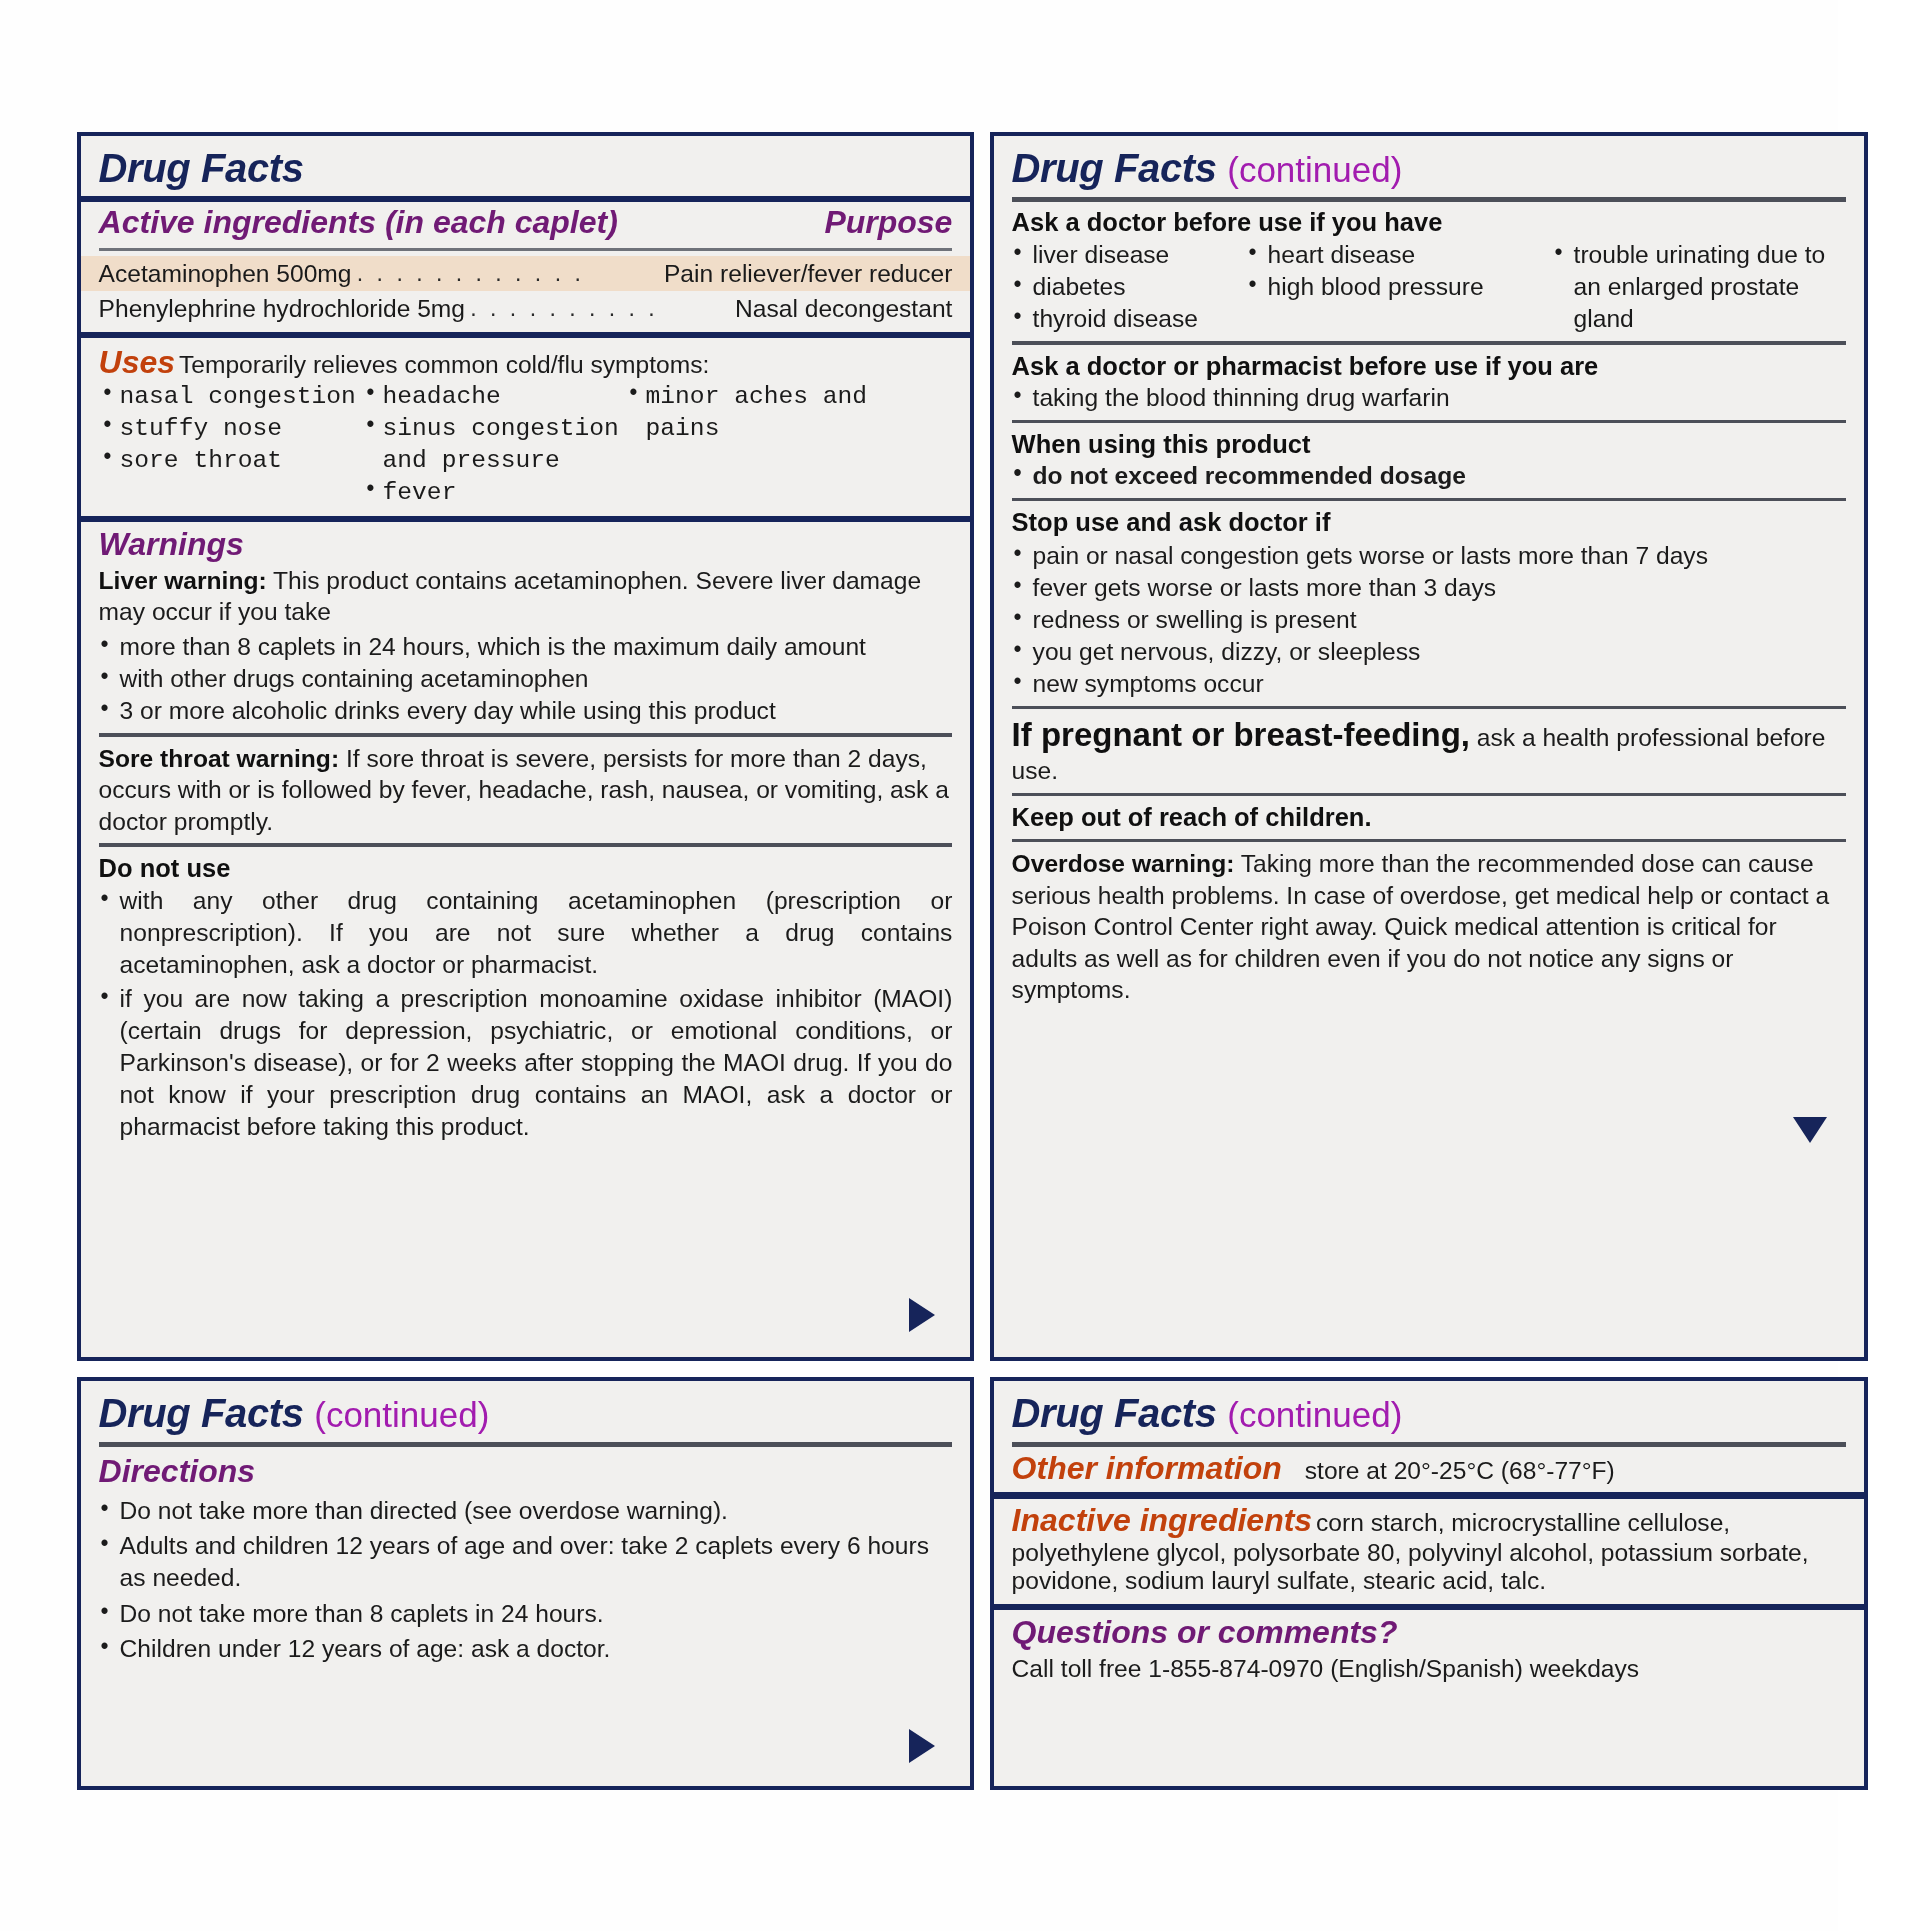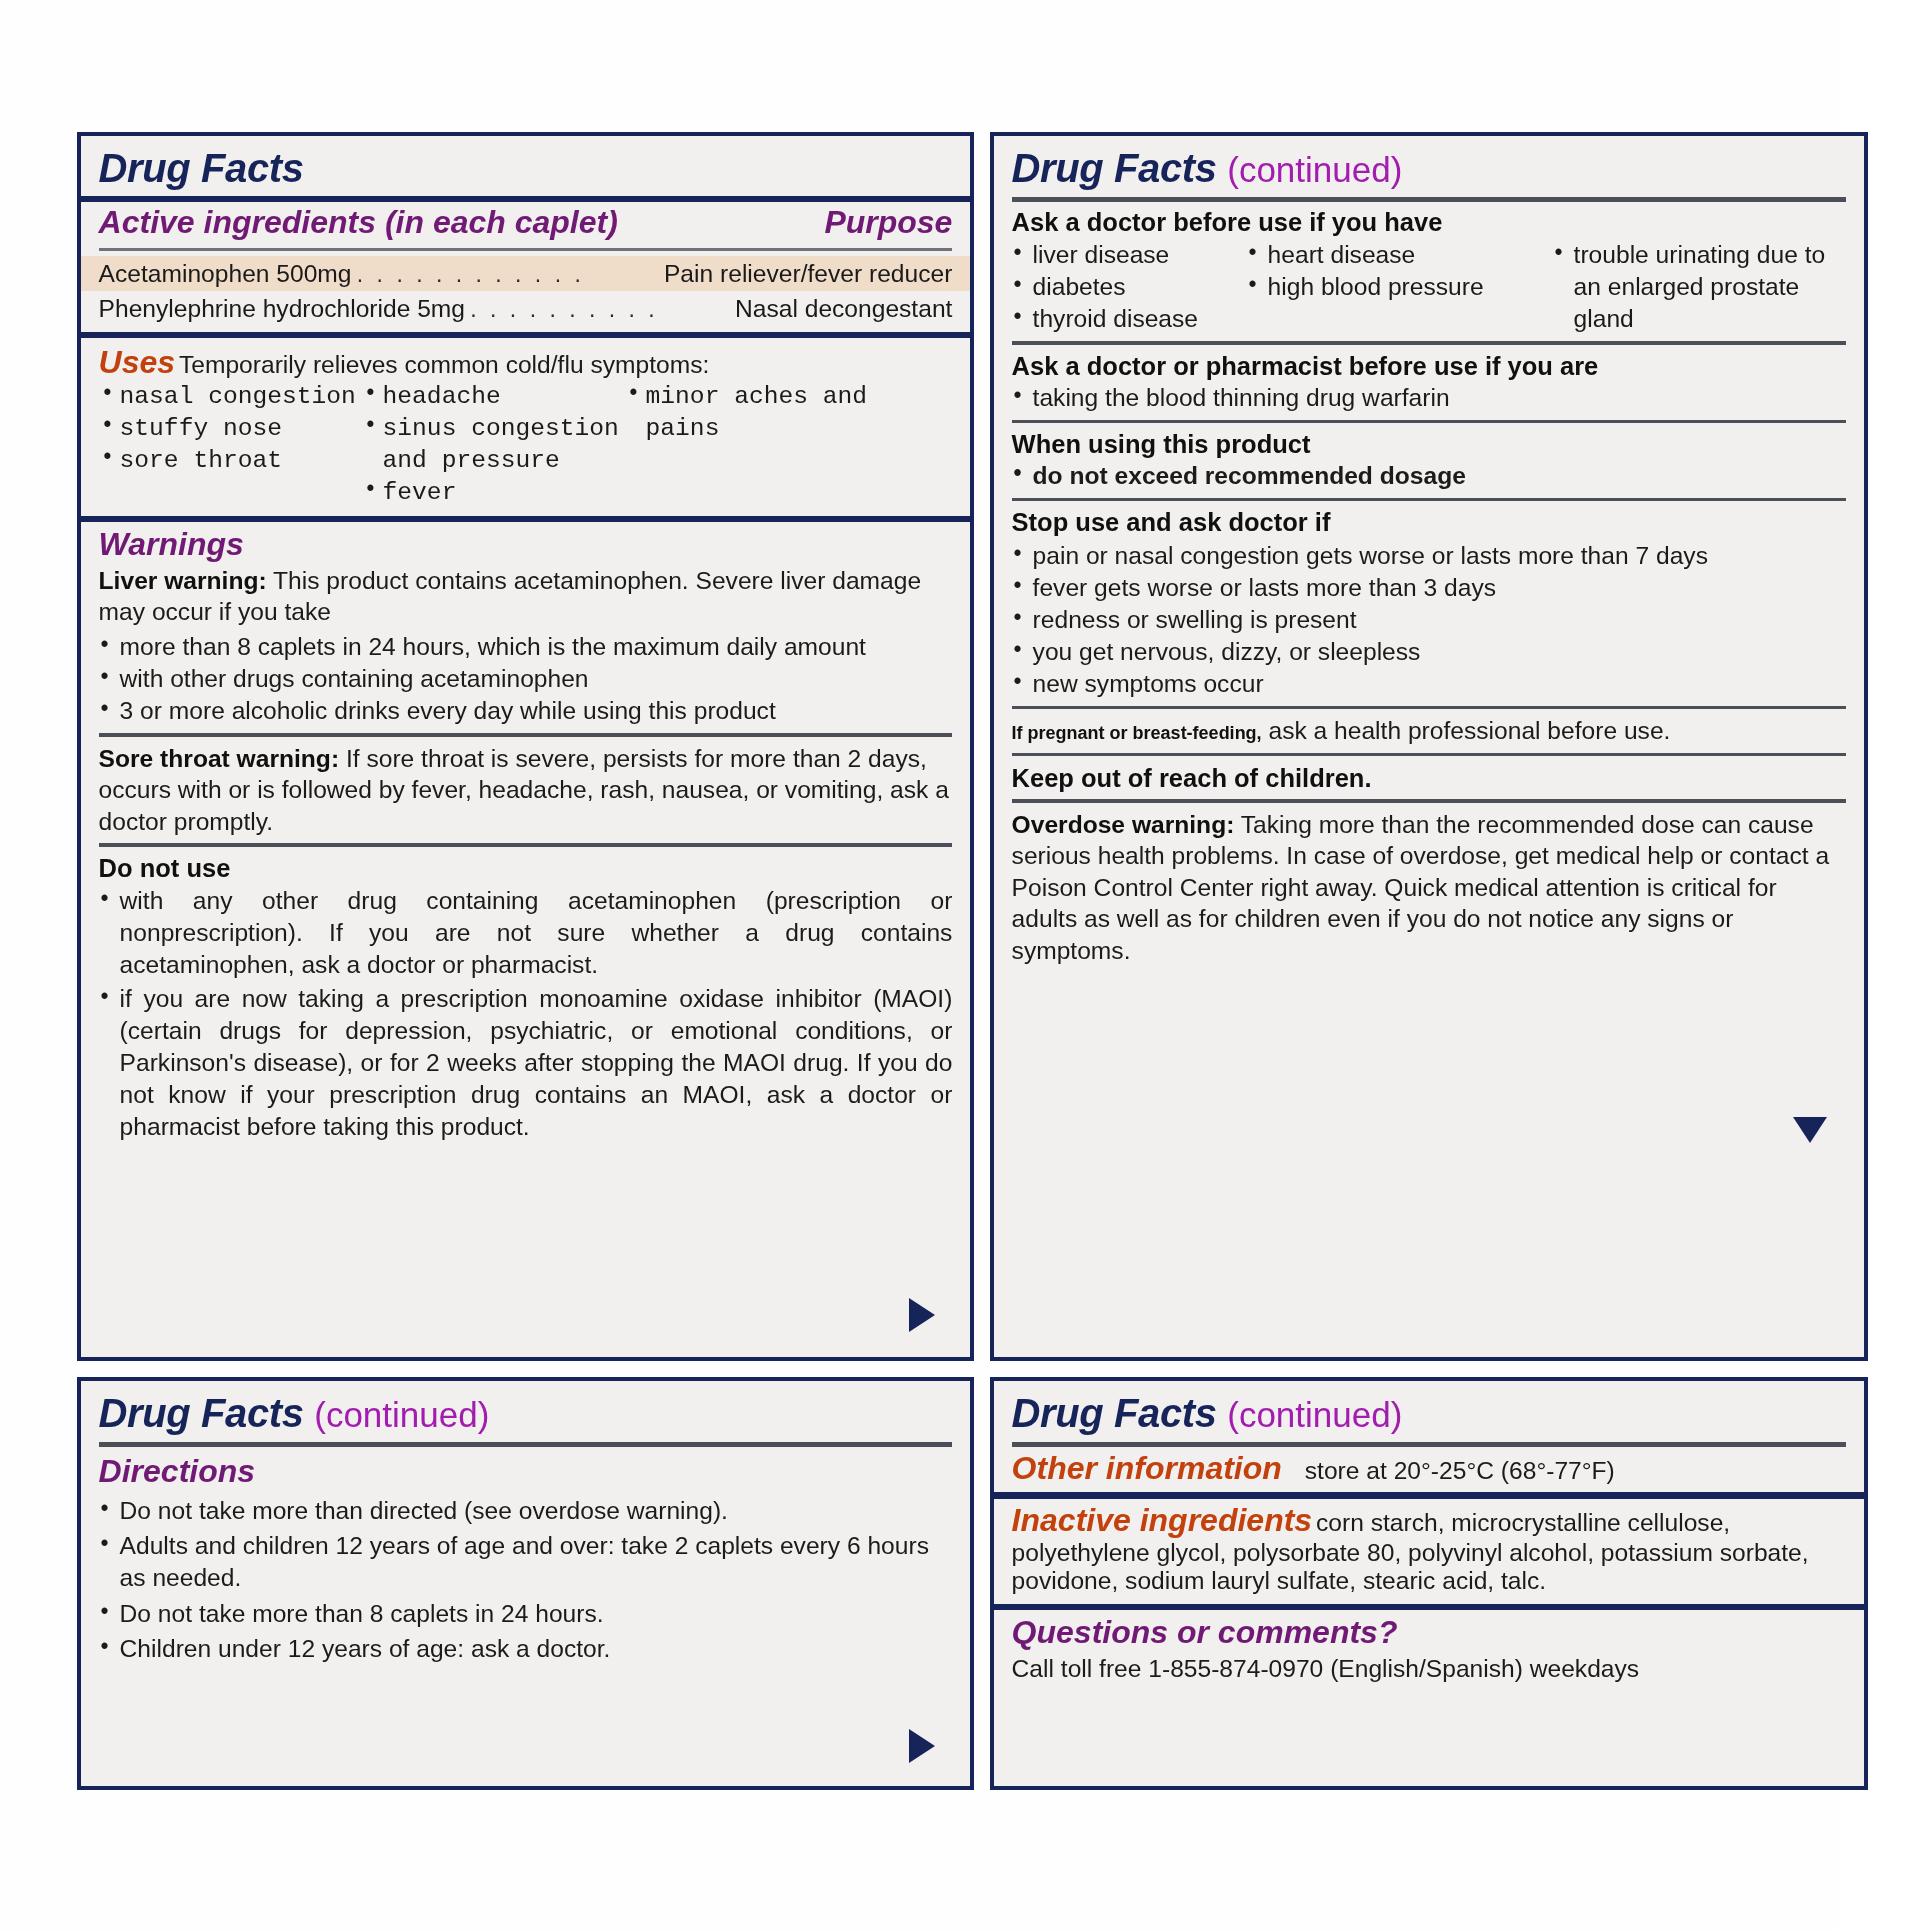--- a/index.html
+++ b/index.html
@@ -137,21 +137,21 @@
     left: 1.8px;
     top: -0.9px;
     font-size: 23px;
   }
   ul.bl.just > li { text-align: justify; }
 
   
   .ai-row {
     display: flex;
     justify-content: space-between;
-    align-items: flex-end;
+    align-items: center;
     font-size: 24.6px;
     line-height: 1.3;
     padding: 1.8px 17.6px;
   }
   .ai-row.hl { background: #f0ddc9; }
   .ai-left { white-space: nowrap; }
   .ai-dots {
     flex: 1;
     margin: 0 5.3px;
     overflow: hidden;
@@ -365,21 +365,21 @@
           <li>redness or swelling is present</li>
           <li>you get nervous, dizzy, or sleepless</li>
           <li>new symptoms occur</li>
         </ul>
       </div>
 
       <div class="rule-mid"></div>
 
       <div class="pad">
         <div class="body">
-          <span class="bold-head" style="font-size:18px">If pregnant or breast-feeding,</span>
+          <span class="bold-head" style="font-size:33px">If pregnant or breast-feeding,</span>
           <span>ask a health professional before use.</span>
         </div>
       </div>
 
       <div class="rule-mid"></div>
 
       <div class="pad">
         <div class="bold-head">Keep out of reach of children.</div>
       </div>
 

